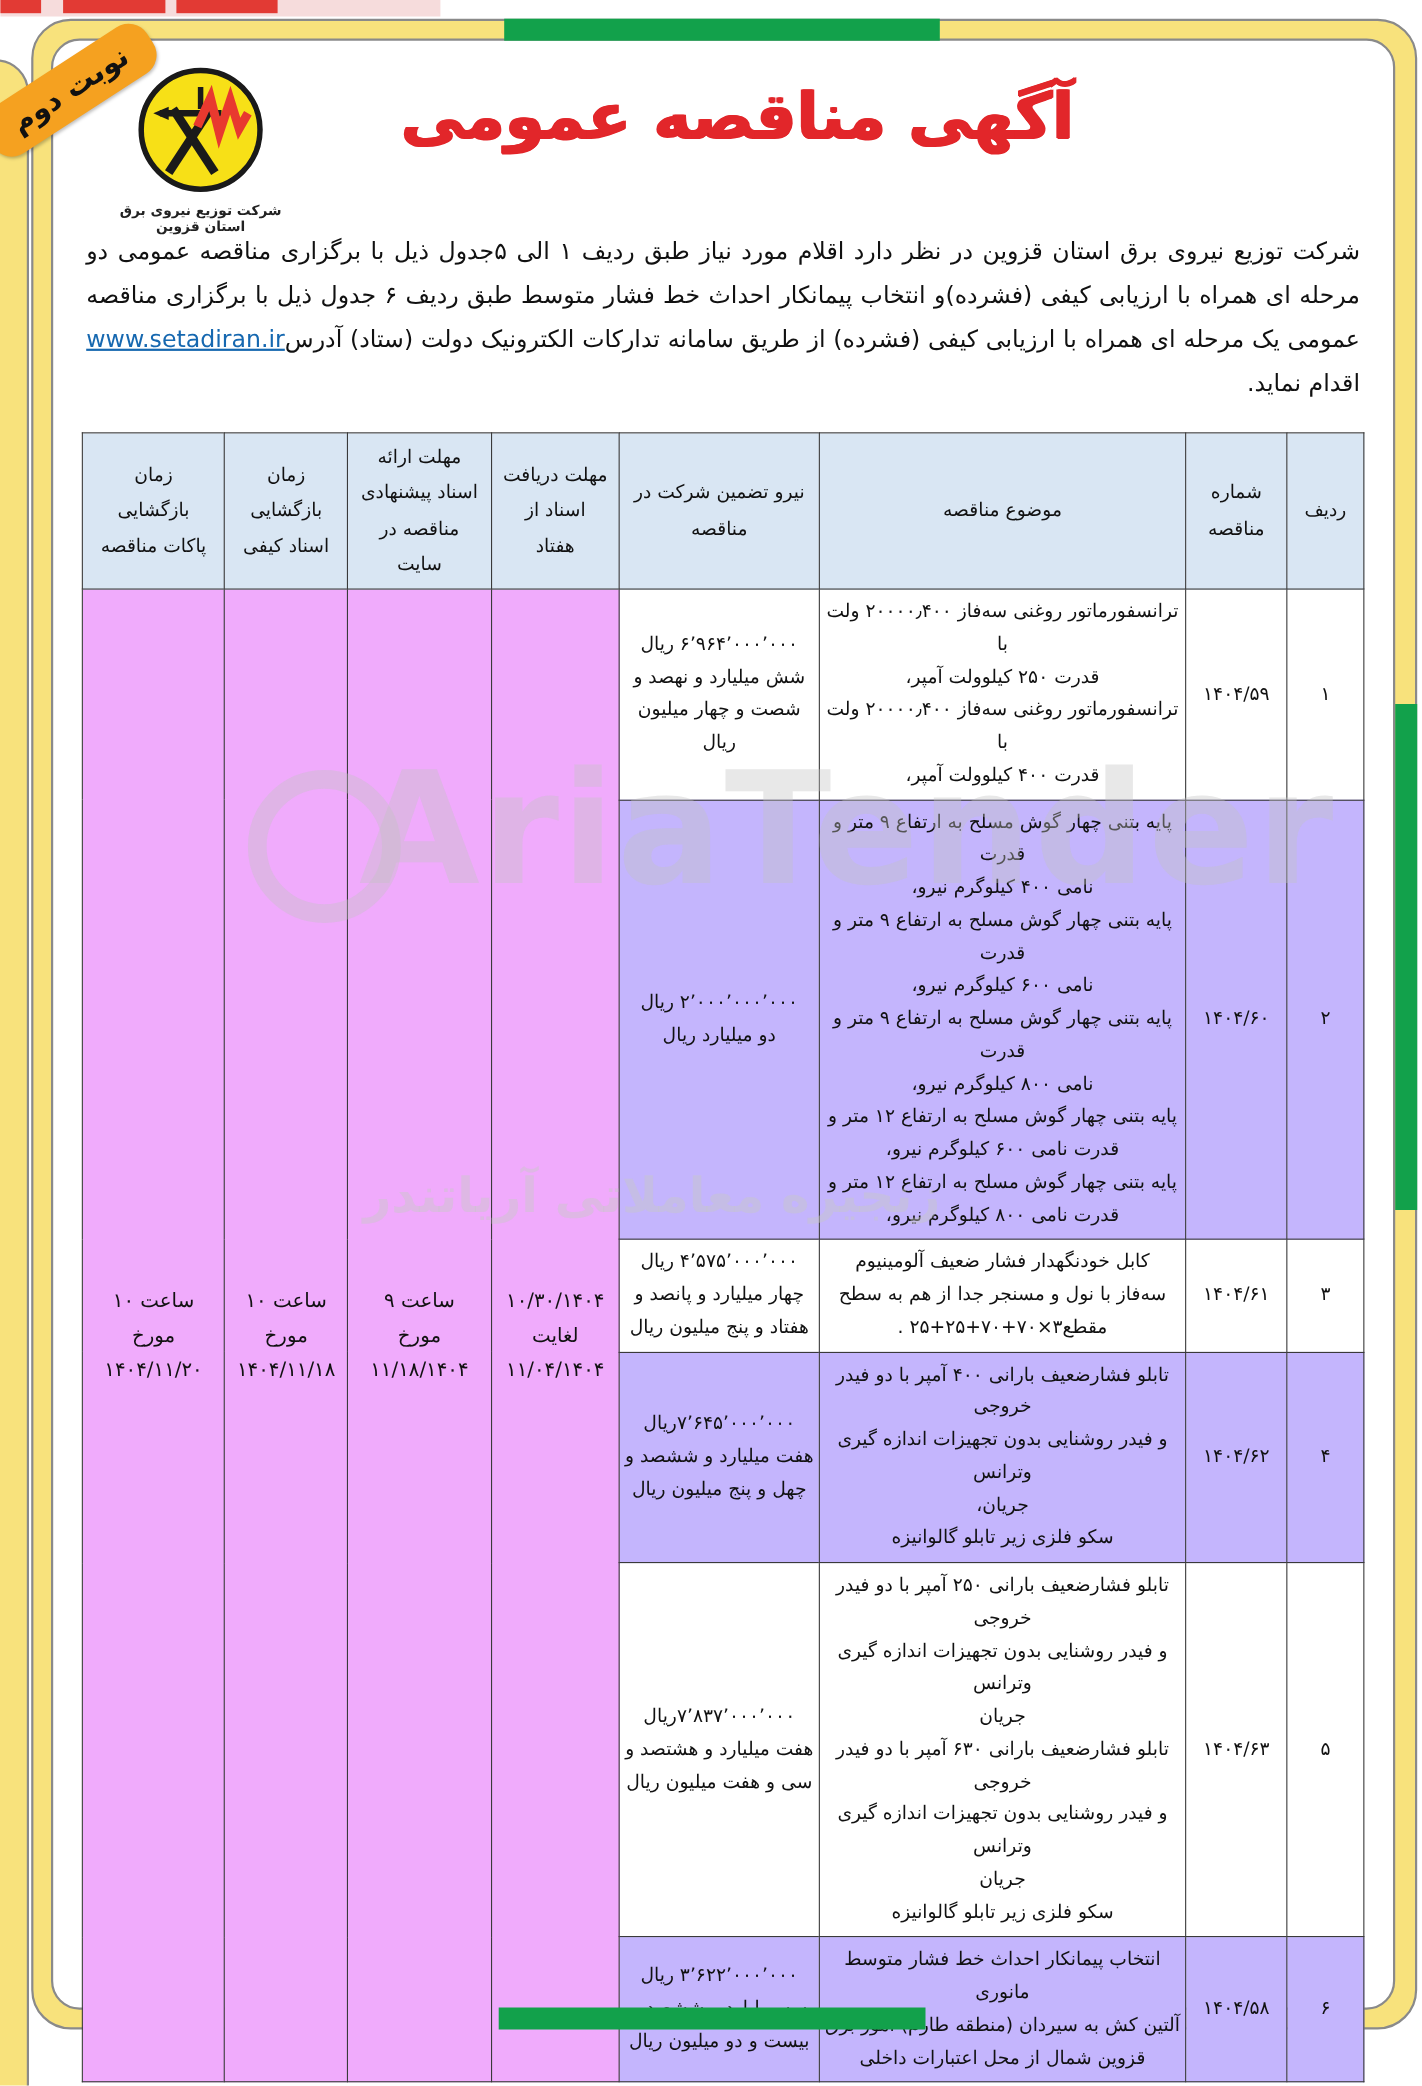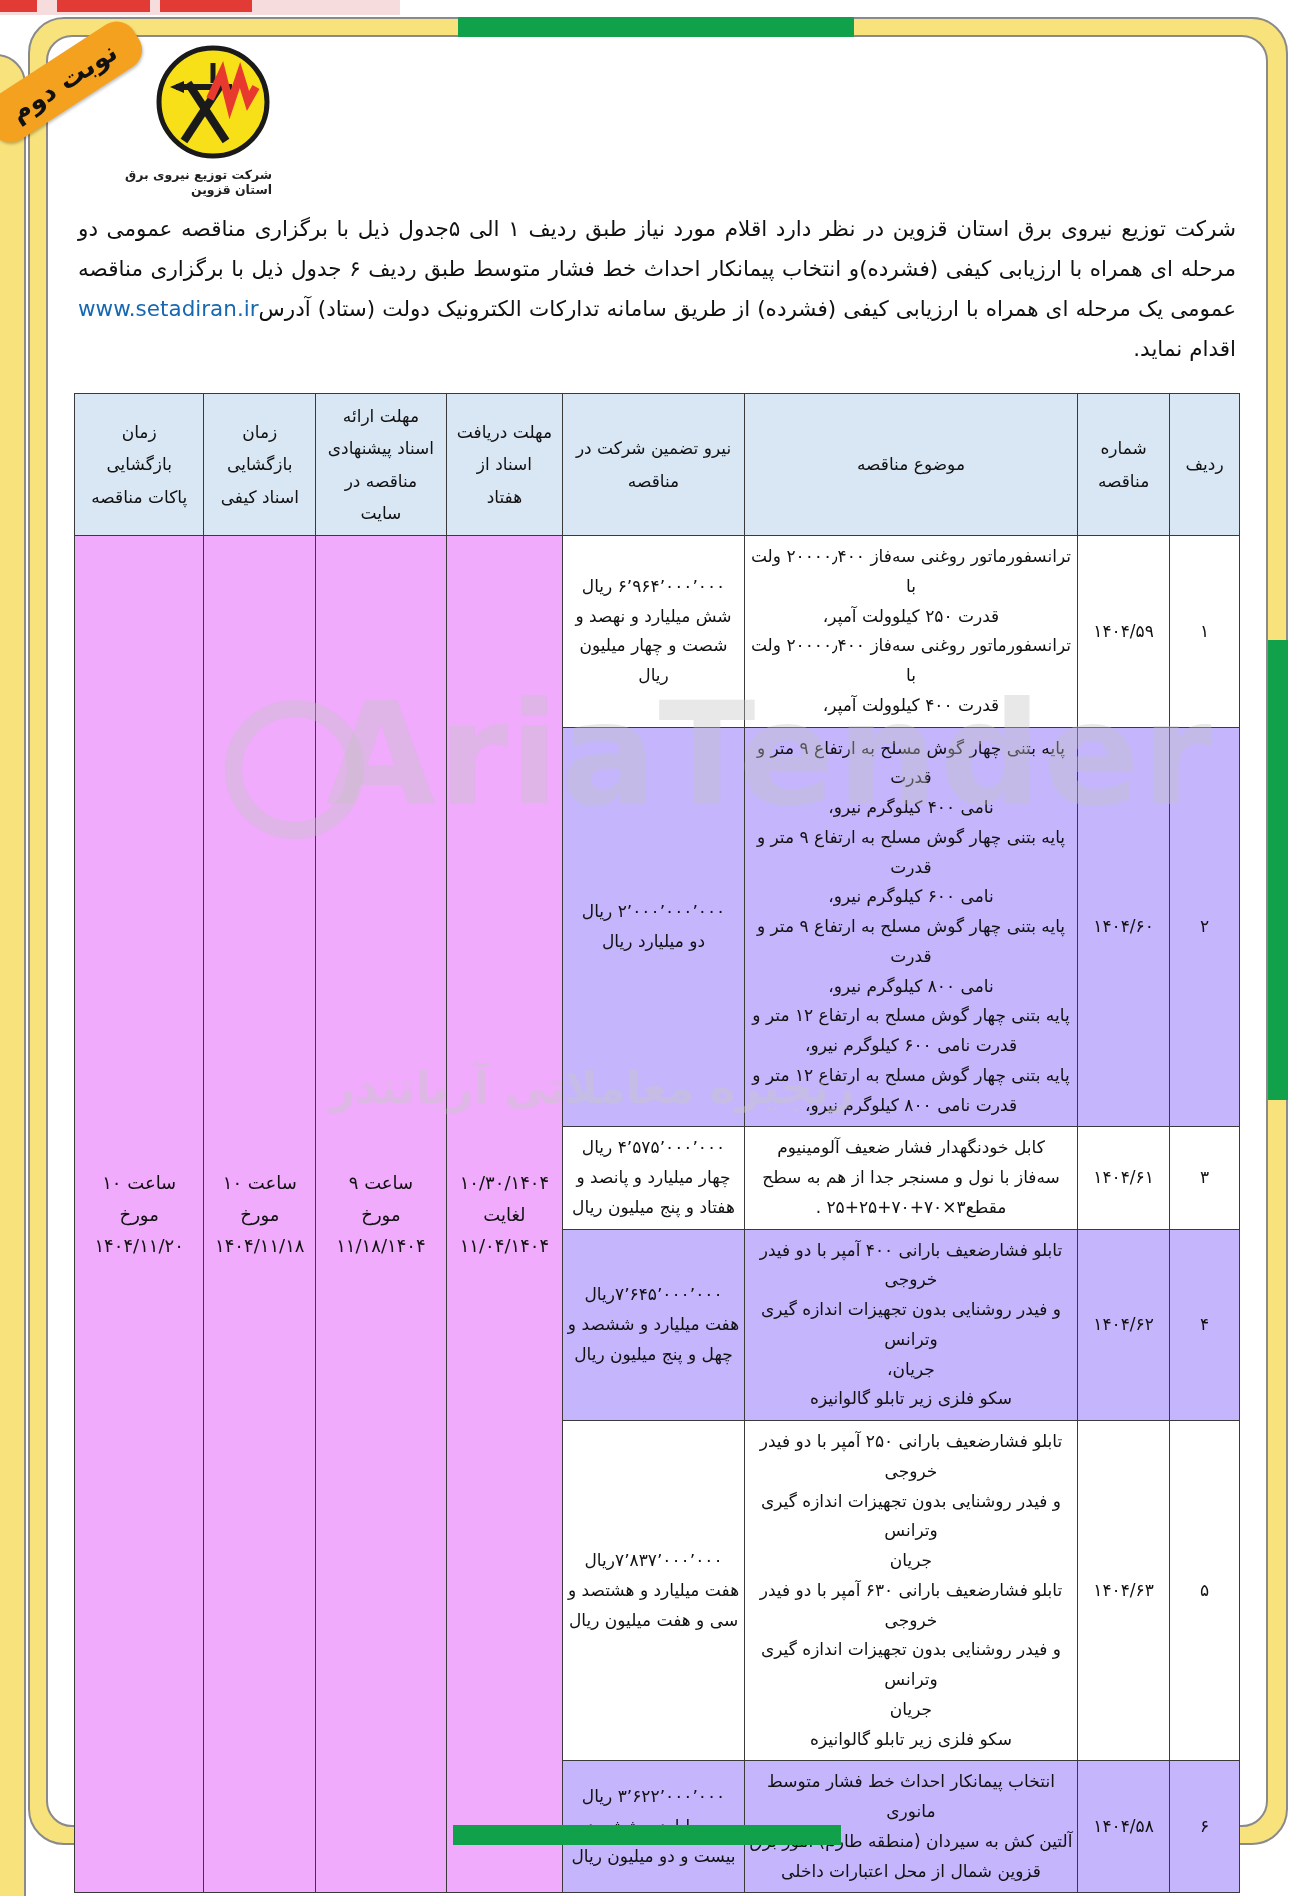--- a/index.html
+++ b/index.html
@@ -41,28 +41,28 @@
     background:#f5a120;color:#111;font-weight:bold;font-size:26px;
     padding:10px 26px;border-radius:20px;transform:rotate(-33deg);
     box-shadow:0 2px 3px rgba(0,0,0,.25);white-space:nowrap;z-index:4;
   }
   .page-title{
     position:absolute;right:260px;top:28px;width:620px;text-align:center;
     color:#e2262a;font-size:58px;font-weight:bold;
     text-shadow:1px 0 currentColor,-1px 0 currentColor,0 1px currentColor;
     letter-spacing:-1px;
   }
-  .logo-box{position:absolute;left:18px;top:0;width:180px;text-align:right;}
+  .logo-box{position:absolute;left:18px;top:16px;width:180px;text-align:center;}
   .logo-caption{font-size:12.5px;font-weight:bold;color:#222;margin-top:2px;}
   
   .intro{
     font-size:21.5px;line-height:40px;text-align:justify;color:#111;
     margin:6px 4px 0 4px;
   }
-  .intro .link{color:#1668b0;}
+  .intro .link{color:#1668b0;text-decoration:underline;}
   
   table.tender{
     width:100%;border-collapse:collapse;margin-top:24px;
     font-size:17px;color:#111;table-layout:fixed;
   }
   table.tender th,table.tender td{
     border:1.6px solid #3a3a3a;text-align:center;vertical-align:middle;
     padding:6px 4px;white-space:pre-line;line-height:1.75;
   }
   table.tender th{background:#d9e6f3;font-weight:normal;font-size:17px;line-height:1.9;}
@@ -96,20 +96,21 @@
 <div class="left-sliver"></div>
 
 <div class="frame"></div>
 <div class="green-seg g-top"></div>
 <div class="green-seg g-bottom"></div>
 <div class="green-seg g-right"></div>
 
 <div class="inner">
 
   <div class="header">
+    <div class="page-title">آگهی مناقصه عمومی</div>
     <div class="logo-box">
       <svg width="118" height="118" viewBox="0 0 118 118">
         <circle cx="59" cy="59" r="54" fill="#f7e017" stroke="#1a1a1a" stroke-width="5"></circle>
         <line x1="59" y1="20" x2="59" y2="40" stroke="#1a1a1a" stroke-width="5"></line>
         <line x1="22" y1="44" x2="78" y2="44" stroke="#1a1a1a" stroke-width="6"></line>
         <polygon points="16,44 30,38 30,50" fill="#1a1a1a"></polygon>
         <line x1="34" y1="40" x2="72" y2="98" stroke="#1a1a1a" stroke-width="8"></line>
         <line x1="68" y1="40" x2="30" y2="98" stroke="#1a1a1a" stroke-width="8"></line>
         <polyline points="56,56 68,30 76,62 86,32 94,58 102,44" fill="none" stroke="#e8392f" stroke-width="8" stroke-linejoin="miter"></polyline>
       </svg>

